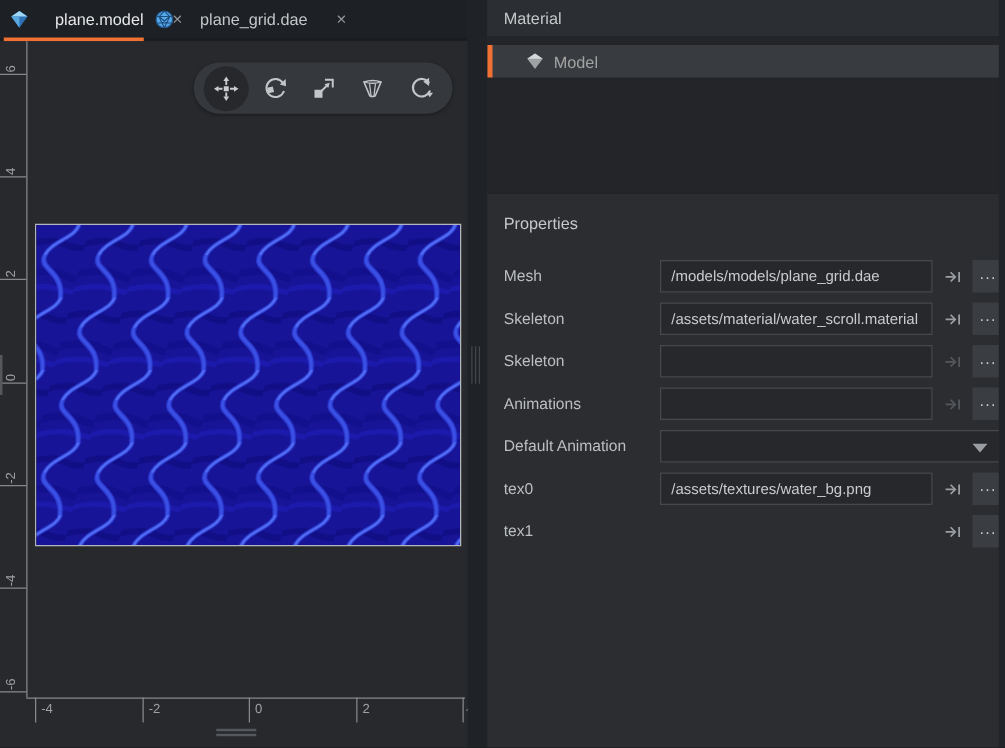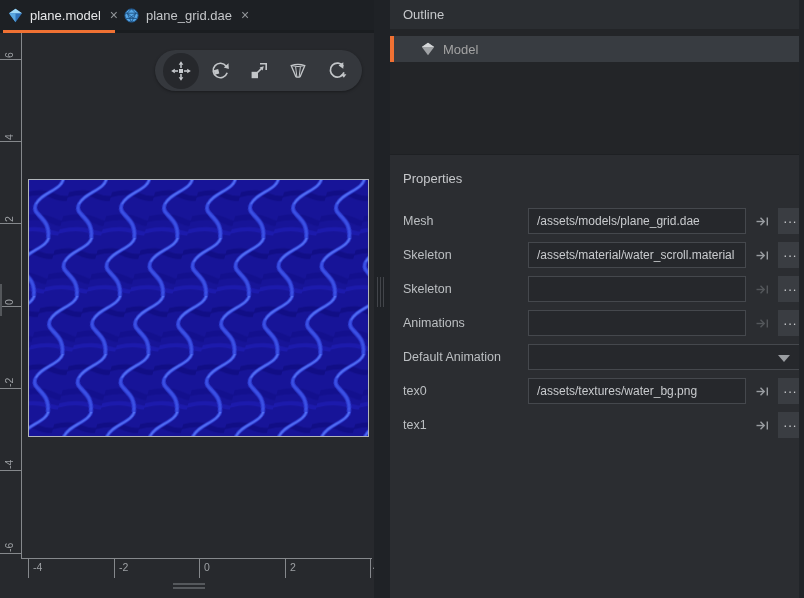--- a/index.html
+++ b/index.html
@@ -8,21 +8,21 @@
     position:relative; width:804px; height:598px; overflow:hidden;
     background:#27292d;
     font-family:"Liberation Sans", sans-serif;
     color:#c6c8cb; font-size:13px;
     -webkit-font-smoothing:antialiased;
   }
   .abs { position:absolute; }
 
   
   .tabbar { left:0; top:0; width:374px; height:30px; background:#1d2024; }
-  .tab { position:absolute; top:0; height:30px; display:flex; align-items:center; gap:7px; padding:4px 6px; cursor:default; }
+  .tab { position:absolute; top:0; height:30px; display:flex; align-items:center; gap:21px; padding:4px 6px; cursor:default; }
   .tab .lbl { color:#c4c6c9; font-size:13px; }
   .tab.active .lbl { color:#e6e7e9; }
   .tab .close { color:#93969a; font-size:14px; line-height:1; padding:0 2px; }
   .tab-underline-track { left:0; top:30px; width:374px; height:3px; background:#1a1d20; }
   .tab-underline { left:3px; top:30px; width:112px; height:3px; }
 
   
   .viewport { left:0; top:33px; width:374px; height:565px; background:#27292d; }
   .ruler-vline  { left:21px; top:33px; width:1px; height:525px; background:#85888c; }
   .ruler-hline  { left:21px; top:558px; width:351px; height:1px; background:#85888c; }
@@ -211,38 +211,38 @@
 
   <div class="abs vdivider vgrip">
     <i style="left:3px"></i>
       <i style="left:6px"></i>
       <i style="left:9px"></i>
   </div>
 
   <div class="abs rpanel"></div>
 
   <div class="abs outline-header">
-    <span class="t">Outline</span>
+    <span class="t">Material</span>
   </div>
   <div class="abs outline-tree"></div>
   <div class="abs outline-row">
     <span class="bar" style="background:#f07133"></span>
     <svg class="gem" width="14" height="14" viewBox="0 0 14 14">
       <polygon points="7,0.8 13.2,5 7,13.2 0.8,5" fill="#9fa2a5"></polygon>
       <polygon points="7,0.8 13.2,5 0.8,5" fill="#d5d7d9"></polygon>
     </svg>
     <span class="lbl">Model</span>
   </div>
 
   <div class="abs props-section"></div>
   <div class="abs props-title">Properties</div>
 
   <div class="prop-row" style="top:208px">
     <span class="prop-label">Mesh</span>
-    <div class="prop-input">/assets/models/plane_grid.dae</div>
+    <div class="prop-input">/models/models/plane_grid.dae</div>
     <div class="goto">
       <svg width="13" height="11" viewBox="0 0 13 11" stroke="currentColor" stroke-width="1.4" fill="none">
           <line x1="0.5" y1="5.5" x2="7.5" y2="5.5"></line>
           <polyline points="4.5,1.8 8.2,5.5 4.5,9.2"></polyline>
           <line x1="11.3" y1="1.5" x2="11.3" y2="9.5"></line>
         </svg>
     </div>
     <div class="browse">...</div>
   </div>
 

